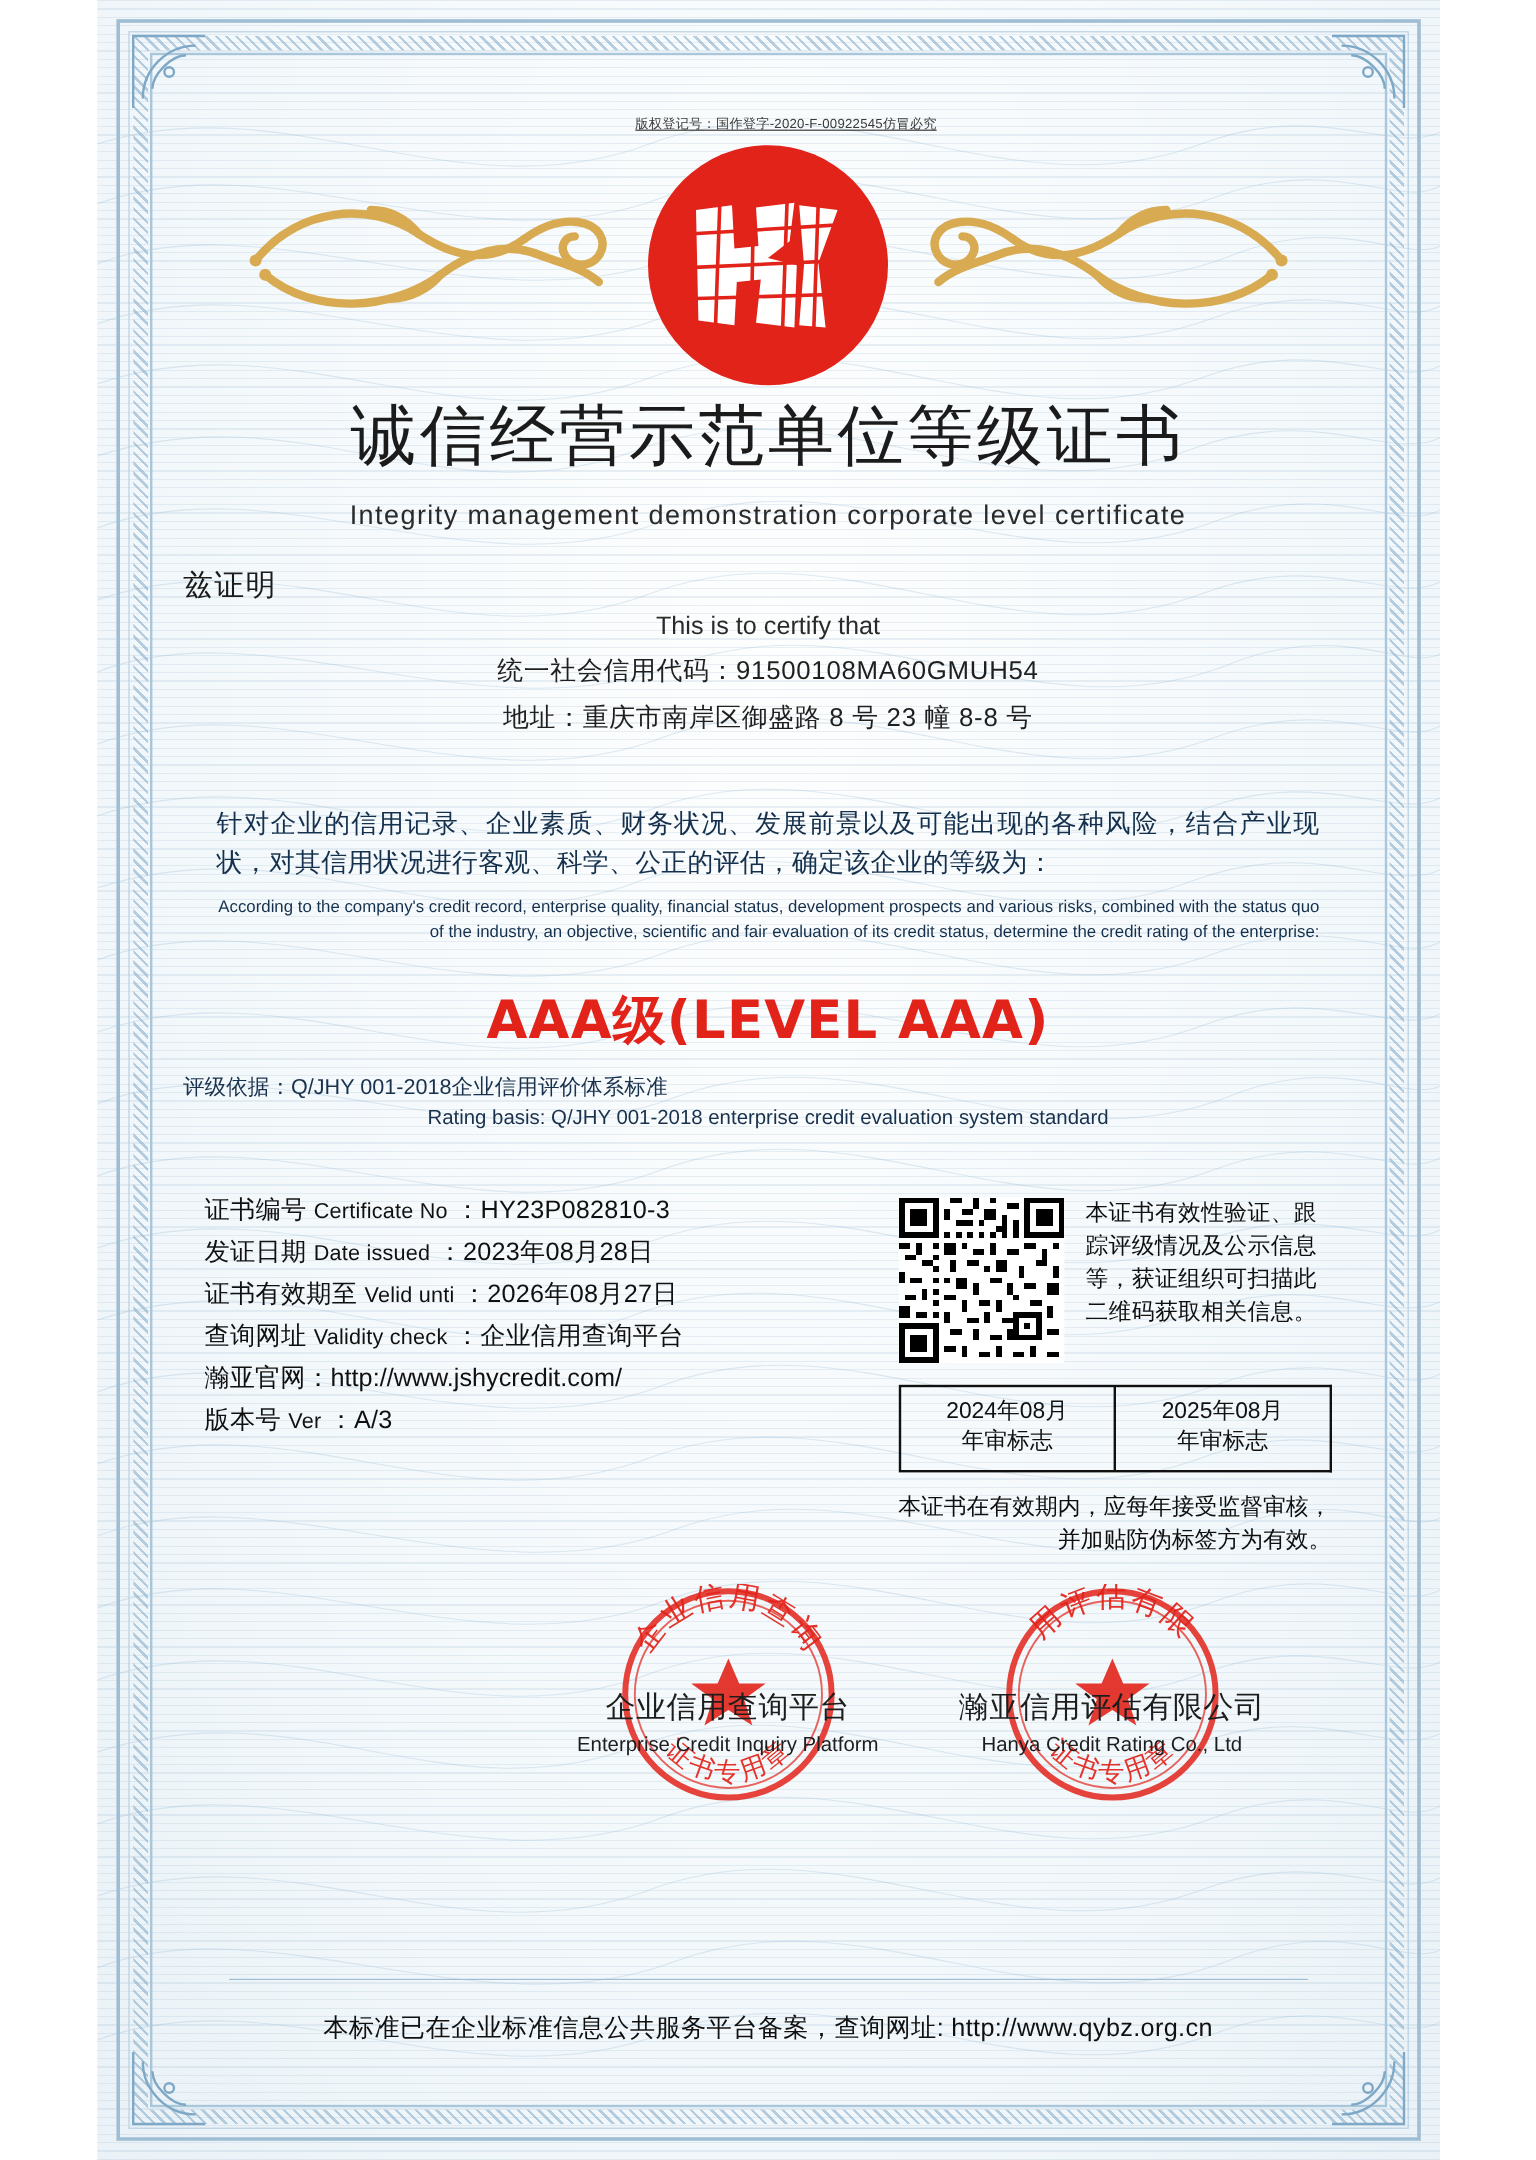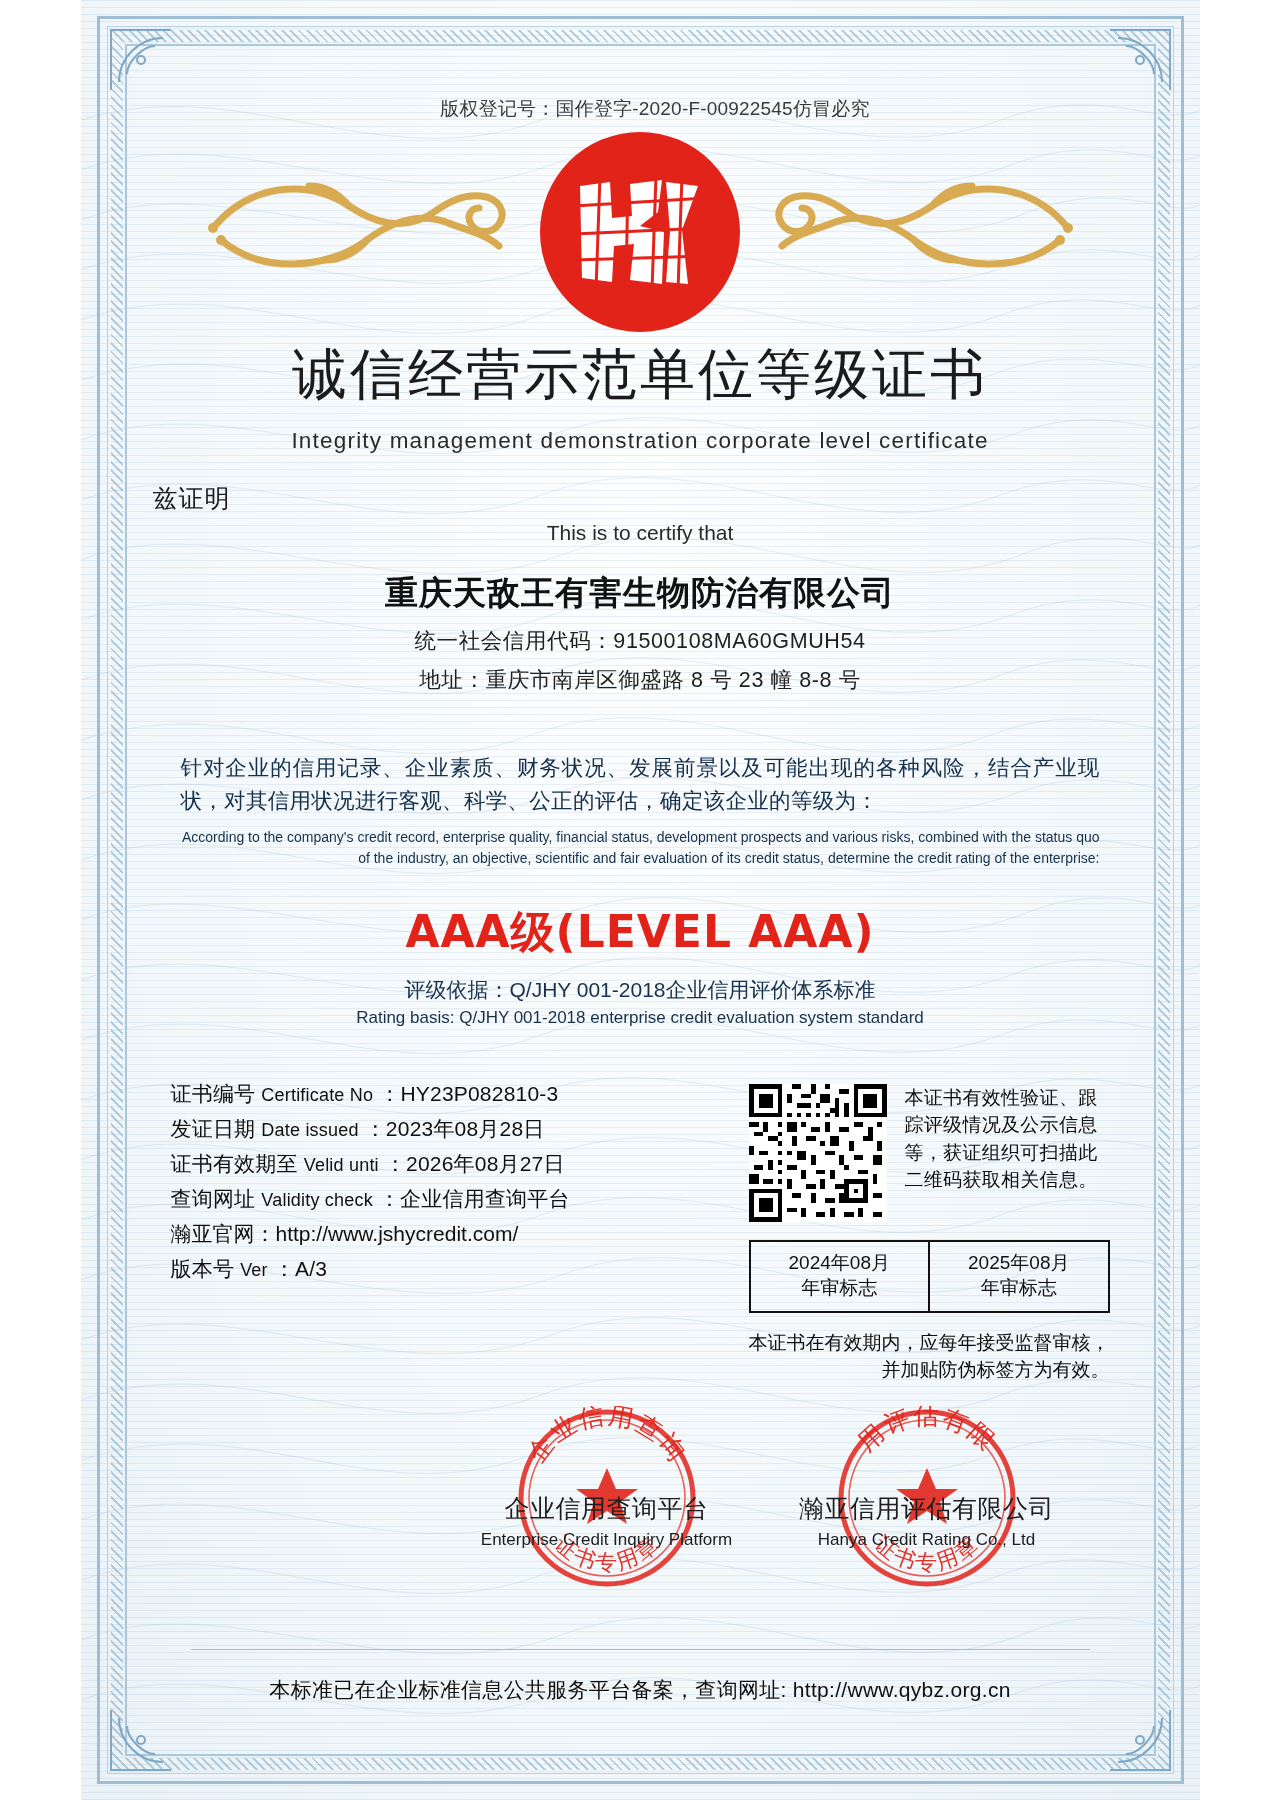--- a/index.html
+++ b/index.html
@@ -89,25 +89,26 @@
   .content {
     position: relative;
     z-index: 5;
     padding: 60px 72px 0 72px;
     box-sizing: border-box;
     height: 100%;
   }
 
   .copyright-line {
     text-align: center;
-    font-size: 19px;
+    font-size: 11px;
     color: #3a3a3a;
     letter-spacing: .2px;
     margin: 36px 0 0 0;
     padding-left: 30px;
+    text-decoration: underline;
   }
 
   
   .emblem-row {
     position: relative;
     height: 210px;
     margin-top: 4px;
   }
   .flourish {
     position: absolute;
@@ -201,22 +202,22 @@
   .level {
     text-align: center;
     color: #e2231a;
     font-size: 44px;
     font-weight: 700;
     letter-spacing: 1px;
     margin-top: 34px;
     font-family: "DejaVu Sans", "Liberation Sans", sans-serif;
   }
   .basis-cn {
-    text-align: center;
-    font-size: 21px;
+    text-align: left;
+    font-size: 18px;
     color: #18314c;
     margin-top: 14px;
   }
   .basis-en {
     text-align: center;
     font-size: 17px;
     color: #18314c;
     margin-top: 4px;
   }
 
@@ -477,21 +478,20 @@
         </svg>
       </div>
     </div>
 
     <div class="title-cn">诚信经营示范单位等级证书</div>
     <div class="title-en">Integrity management demonstration corporate level certificate</div>
 
     <div class="certify-cn">兹证明</div>
     <div class="certify-en">This is to certify that</div>
 
-    <div class="company">重庆天敌王有害生物防治有限公司</div>
     <div class="sub-line">统一社会信用代码：91500108MA60GMUH54</div>
     <div class="sub-line">地址：重庆市南岸区御盛路 8 号 23 幢 8-8 号</div>
 
     <div class="body-block">
       <div class="body-cn">针对企业的信用记录、企业素质、财务状况、发展前景以及可能出现的各种风险，结合产业现状，对其信用状况进行客观、科学、公正的评估，确定该企业的等级为：</div>
       <div class="body-en">According to the company's credit record, enterprise quality, financial status, development prospects and various risks, combined with the status quo of the industry, an objective, scientific and fair evaluation of its credit status, determine the credit rating of the enterprise:</div>
     </div>
 
     <div class="level">AAA级(LEVEL AAA)</div>
     <div class="basis-cn">评级依据：Q/JHY 001-2018企业信用评价体系标准</div>

